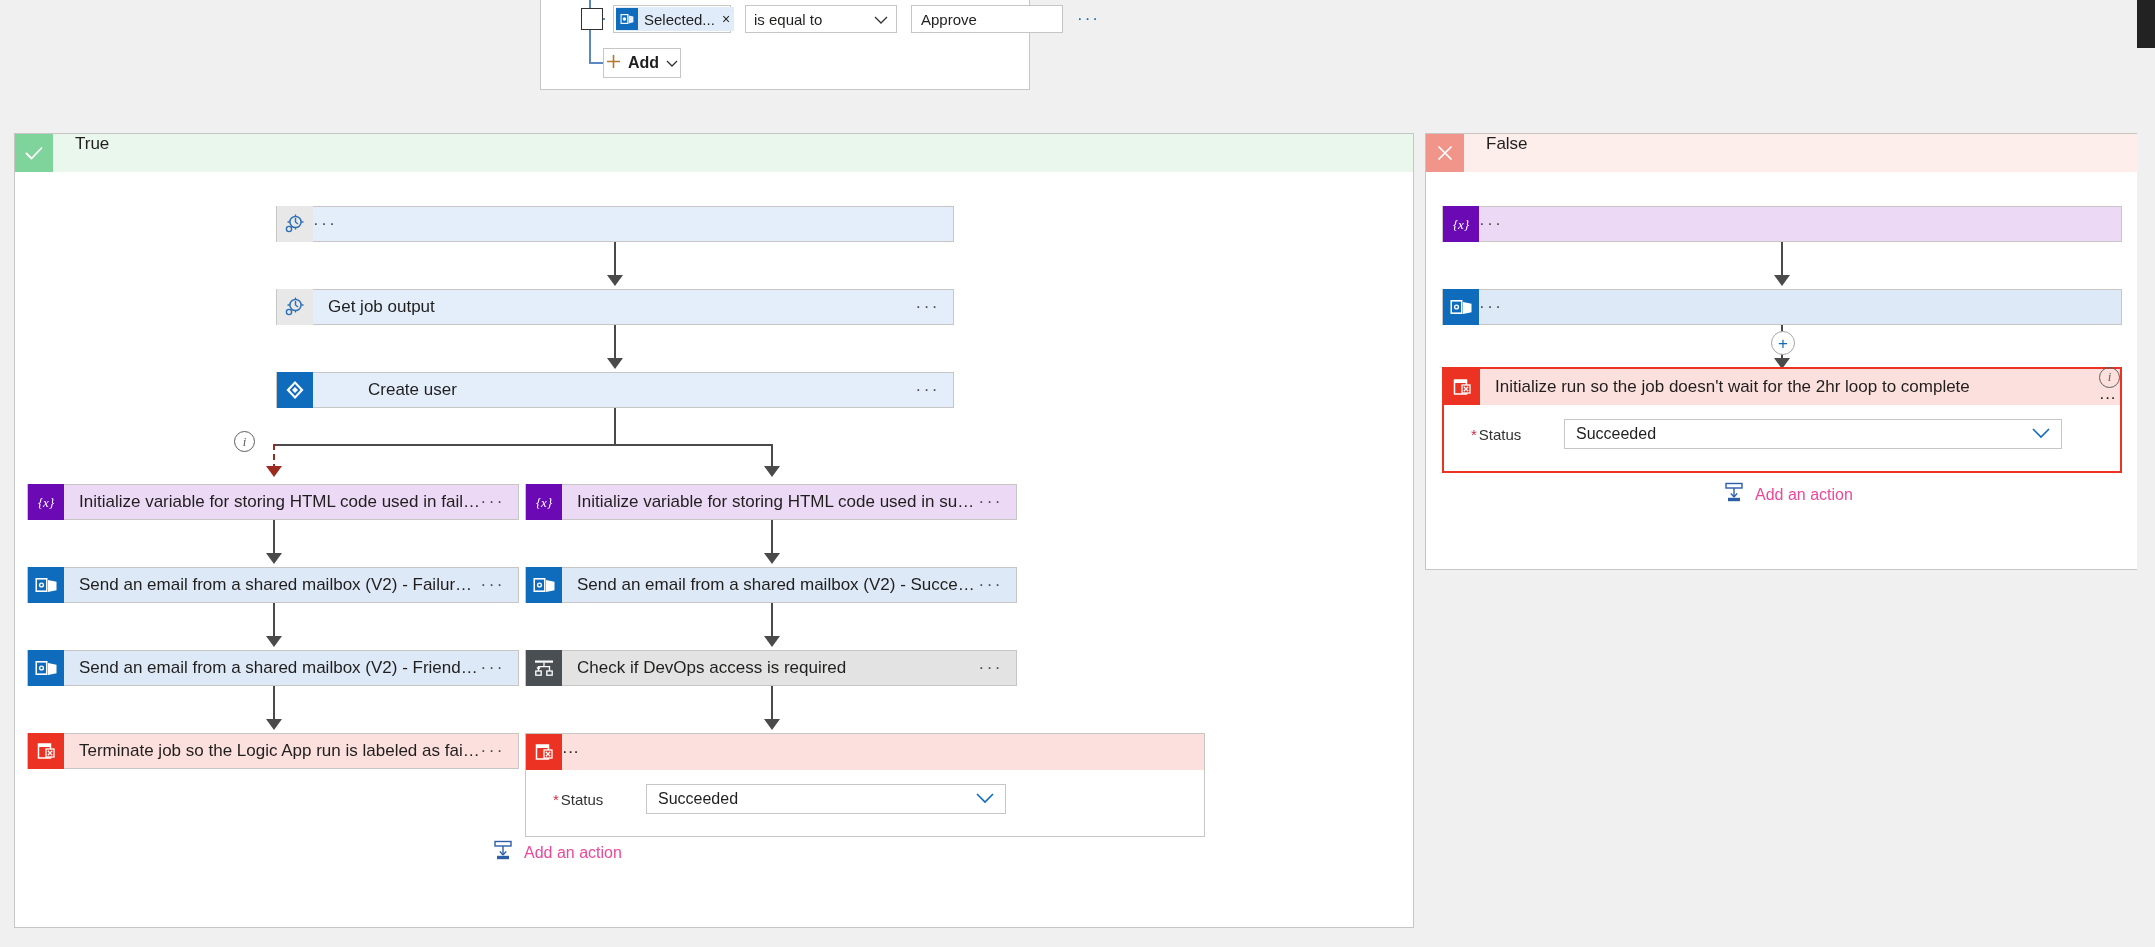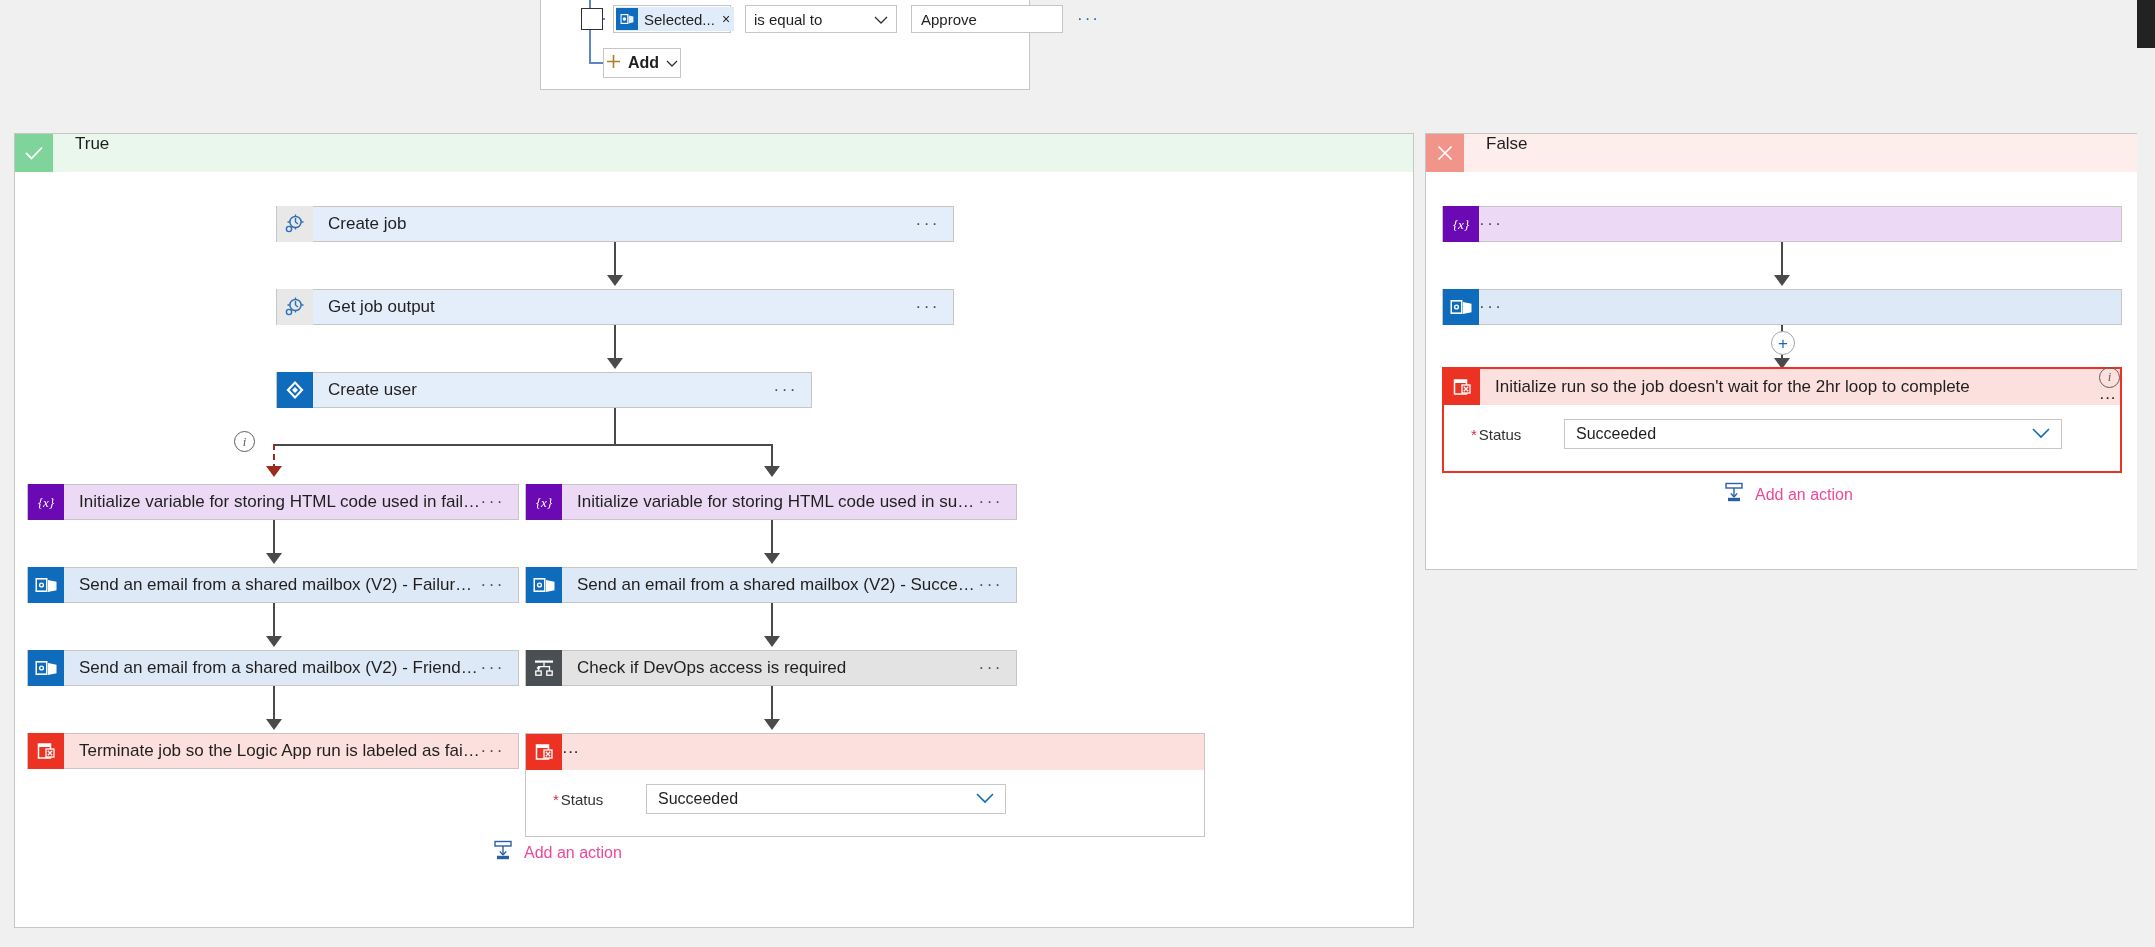--- a/index.html
+++ b/index.html
@@ -245,21 +245,20 @@
 
     <div class="card c-auto" style="left:261px;top:72px;width:678px;">
       <div class="cico">
         <svg width="22" height="22" viewBox="0 0 22 22">
           <circle cx="11.5" cy="9" r="5.6" fill="none" stroke="#2c6fb5" stroke-width="1.5"></circle>
           <path d="M11.5 5 L11.5 9 L14 11" stroke="#2c6fb5" stroke-width="1.4" fill="none"></path>
           <circle cx="5" cy="16" r="2.6" fill="none" stroke="#2c6fb5" stroke-width="1.4"></circle>
           <path d="M11.5 1.5 v2 M11.5 14.5 v2 M5.5 9 h-2 M19.5 9 h-2" stroke="#2c6fb5" stroke-width="1.3"></path>
         </svg>
       </div>
-      <div class="ctitle">Create job</div>
       <div class="cmeta">
         <span class="cdots">···</span>
       </div>
     </div>
     <div class="conn" style="left:599px;top:108px;height:37px;"></div>
     <div class="arrow" style="left:592px;top:141px;"></div>
 
     <div class="card c-auto" style="left:261px;top:155px;width:678px;">
       <div class="cico">
         <svg width="22" height="22" viewBox="0 0 22 22">
@@ -270,21 +269,21 @@
         </svg>
       </div>
       <div class="ctitle">Get job output</div>
       <div class="cmeta">
         <span class="cdots">···</span>
       </div>
     </div>
     <div class="conn" style="left:599px;top:191px;height:37px;"></div>
     <div class="arrow" style="left:592px;top:224px;"></div>
 
-    <div class="card c-ad" style="left:261px;top:238px;width:536px;">
+    <div class="card c-ad" style="left:261px;top:238px;width:678px;gap:40px;">
       <div class="cico">
         <svg width="22" height="22" viewBox="0 0 22 22">
           <path d="M11 2 L19.5 11 L11 20 L2.5 11 Z" fill="#ffffff"></path>
           <path d="M11 5 L16.5 11 L11 17 L5.5 11 Z" fill="#0f6cbd"></path>
           <path d="M11 8 L14 11 L11 14 L8 11 Z" fill="#ffffff"></path>
         </svg>
       </div>
       <div class="ctitle">Create user</div>
       <div class="cmeta">
         <span class="cdots">···</span>

